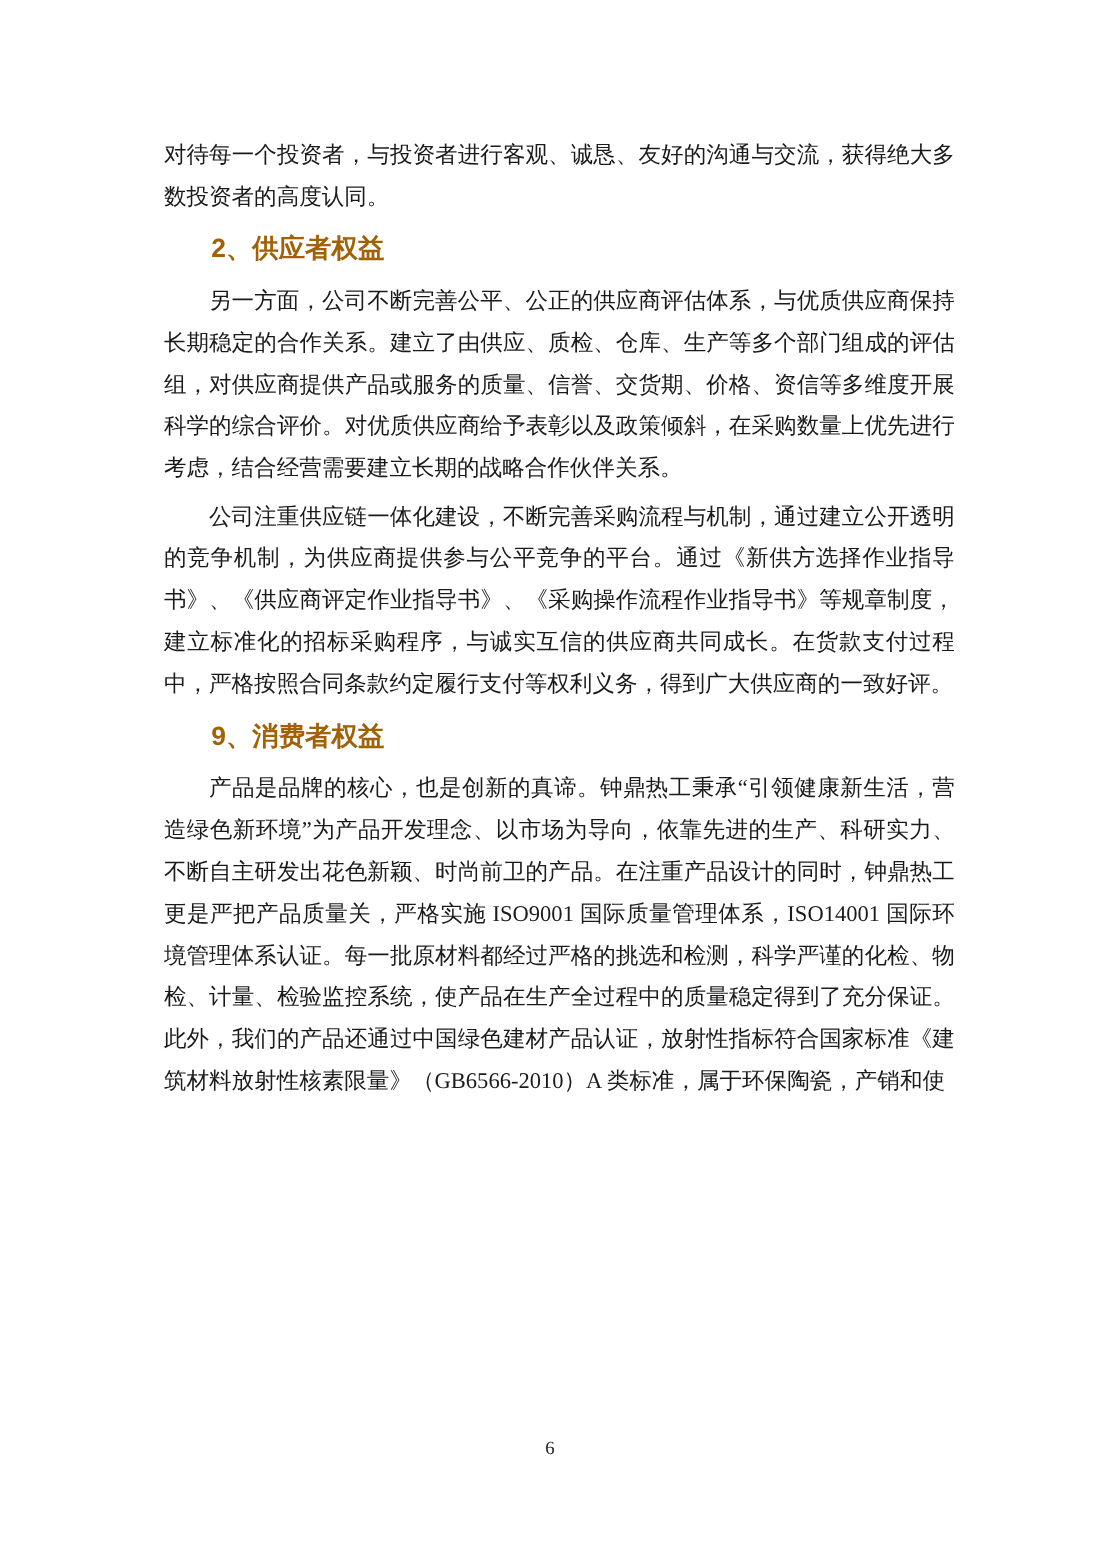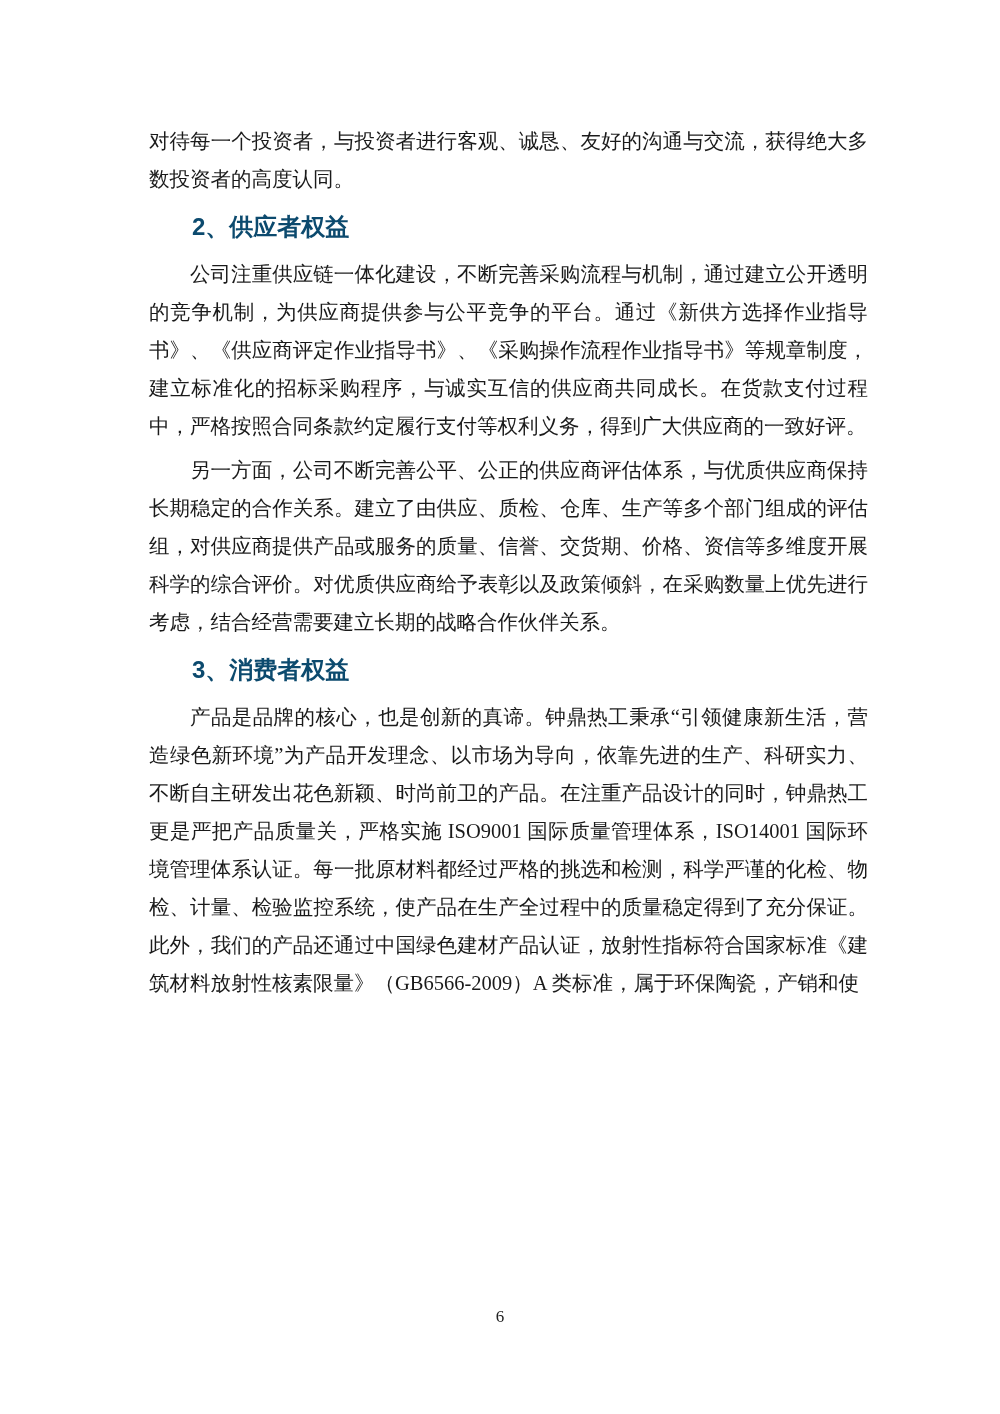--- a/index.html
+++ b/index.html
@@ -33,40 +33,40 @@
     text-indent: 0;
   }
   .content h2.heading {
     font-family: "Liberation Sans", "DejaVu Sans", sans-serif;
     font-size: 24px;
     font-weight: bold;
     line-height: 40px;
     margin: 9px 0 8px 0;
     text-indent: 43px;
     text-align: left;
-    color: #0c4a6e;
+    color: #a16207;
   }
   .page-number {
     position: absolute;
     top: 1305px;
     left: 0;
     width: 100%;
     text-align: center;
     font-size: 17px;
     line-height: 24px;
     color: #222222;
   }
 </style>
 </head>
 <body>
 
 <div class="page">
   <main class="content">
 
   <p class="para no-indent">对待每一个投资者，与投资者进行客观、诚恳、友好的沟通与交流，获得绝大多数投资者的高度认同。</p>
       <h2 class="heading">2、供应者权益</h2>
+      <p class="para">另一方面，公司不断完善公平、公正的供应商评估体系，与优质供应商保持长期稳定的合作关系。建立了由供应、质检、仓库、生产等多个部门组成的评估组，对供应商提供产品或服务的质量、信誉、交货期、价格、资信等多维度开展科学的综合评价。对优质供应商给予表彰以及政策倾斜，在采购数量上优先进行考虑，结合经营需要建立长期的战略合作伙伴关系。</p>
       <p class="para">公司注重供应链一体化建设，不断完善采购流程与机制，通过建立公开透明的竞争机制，为供应商提供参与公平竞争的平台。通过《新供方选择作业指导书》、《供应商评定作业指导书》、《采购操作流程作业指导书》等规章制度，建立标准化的招标采购程序，与诚实互信的供应商共同成长。在货款支付过程中，严格按照合同条款约定履行支付等权利义务，得到广大供应商的一致好评。</p>
-      <p class="para">另一方面，公司不断完善公平、公正的供应商评估体系，与优质供应商保持长期稳定的合作关系。建立了由供应、质检、仓库、生产等多个部门组成的评估组，对供应商提供产品或服务的质量、信誉、交货期、价格、资信等多维度开展科学的综合评价。对优质供应商给予表彰以及政策倾斜，在采购数量上优先进行考虑，结合经营需要建立长期的战略合作伙伴关系。</p>
-      <h2 class="heading">3、消费者权益</h2>
-      <p class="para">产品是品牌的核心，也是创新的真谛。钟鼎热工秉承“引领健康新生活，营造绿色新环境”为产品开发理念、以市场为导向，依靠先进的生产、科研实力、不断自主研发出花色新颖、时尚前卫的产品。在注重产品设计的同时，钟鼎热工更是严把产品质量关，严格实施 ISO9001 国际质量管理体系，ISO14001 国际环境管理体系认证。每一批原材料都经过严格的挑选和检测，科学严谨的化检、物检、计量、检验监控系统，使产品在生产全过程中的质量稳定得到了充分保证。此外，我们的产品还通过中国绿色建材产品认证，放射性指标符合国家标准《建筑材料放射性核素限量》（GB6566-2009）A 类标准，属于环保陶瓷，产销和使</p>
+      <h2 class="heading">9、消费者权益</h2>
+      <p class="para">产品是品牌的核心，也是创新的真谛。钟鼎热工秉承“引领健康新生活，营造绿色新环境”为产品开发理念、以市场为导向，依靠先进的生产、科研实力、不断自主研发出花色新颖、时尚前卫的产品。在注重产品设计的同时，钟鼎热工更是严把产品质量关，严格实施 ISO9001 国际质量管理体系，ISO14001 国际环境管理体系认证。每一批原材料都经过严格的挑选和检测，科学严谨的化检、物检、计量、检验监控系统，使产品在生产全过程中的质量稳定得到了充分保证。此外，我们的产品还通过中国绿色建材产品认证，放射性指标符合国家标准《建筑材料放射性核素限量》（GB6566-2010）A 类标准，属于环保陶瓷，产销和使</p>
     </main>
   <div class="page-number">6</div>
 </div>
 
 </body></html>

